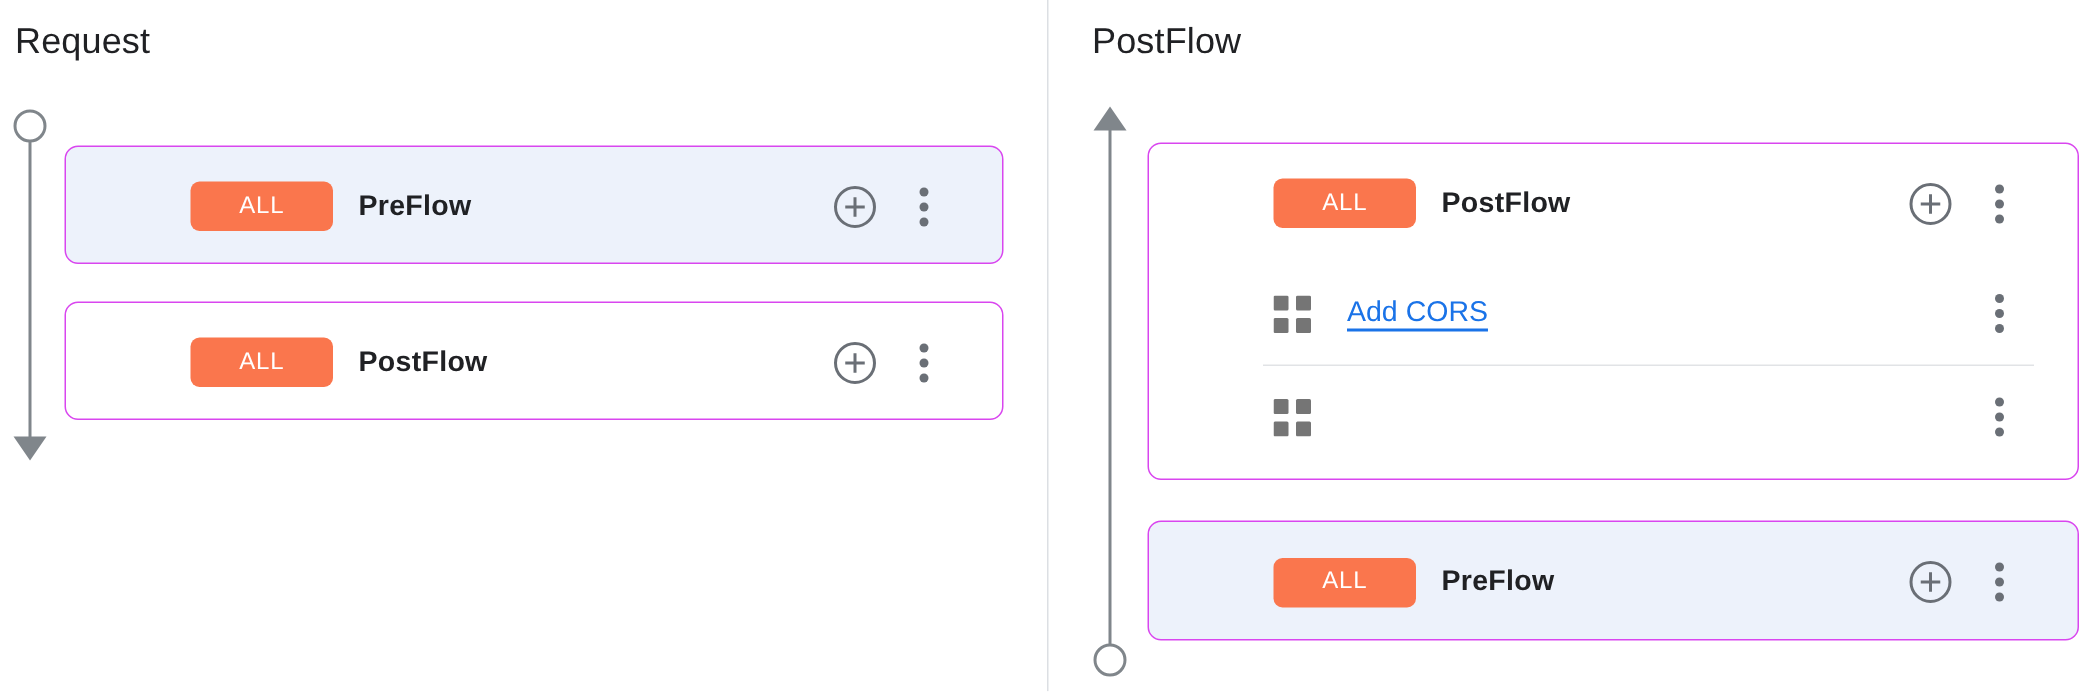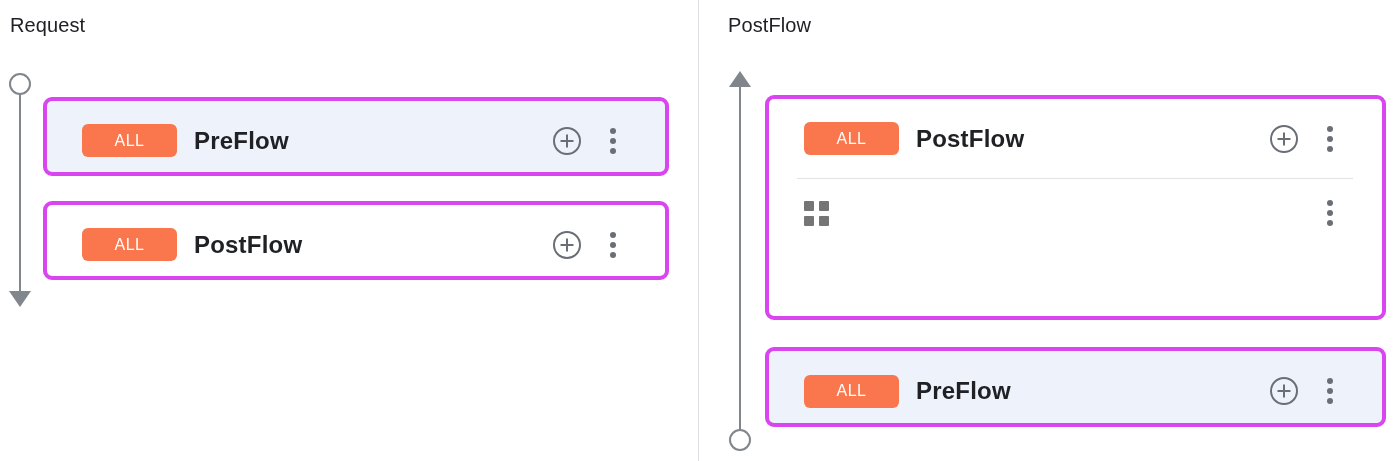--- a/index.html
+++ b/index.html
@@ -17,36 +17,37 @@
   }
   .panel-divider {
     position: absolute;
     left: 698px; top: 0;
     width: 1px; height: 461px;
     background: #dcdfe3;
   }
   .panel-title {
     position: absolute;
     top: 14px;
-    font-size: 20px;
+    font-size: 24px;
     font-weight: 400;
     color: #202124;
     letter-spacing: 0.1px;
   }
   .title-request { left: 10px; }
   .title-response { left: 728px; }
 
   .timeline { position: absolute; }
 
   
   .flow-card {
     position: absolute;
-    border: 4px solid #d946ef;
+    border: 1px solid #d946ef;
     border-radius: 9px;
     background: #ffffff;
+    padding-left: 48px;
   }
   .flow-card.highlighted { background: #edf2fb; }
 
   .flow-header {
     display: flex;
     align-items: center;
     height: 79px;
   }
   .badge {
     margin-left: 35px;
@@ -56,21 +57,21 @@
     background: #fa764d;
     color: #ffffff;
     font-size: 16px;
     letter-spacing: 0.5px;
     display: flex;
     align-items: center;
     justify-content: center;
   }
   .flow-label {
     margin-left: 17px;
-    font-size: 24px;
+    font-size: 19px;
     font-weight: 700;
     color: #202124;
     letter-spacing: 0.2px;
   }
   .icon-group {
     margin-left: auto;
     margin-right: 47px;
     display: flex;
     align-items: center;
     gap: 26px;
@@ -184,30 +185,46 @@
           <line x1="8.5" y1="15" x2="21.5" y2="15" stroke="#6a6f76" stroke-width="2"></line>
         </svg>
         <div class="kebab">
           <span></span>
             <span></span>
             <span></span>
         </div>
       </div>
     </div>
 
-
-    <div class="row-divider"></div>
-
     <div class="policy-row">
       <svg class="policy-grid-icon" viewBox="0 0 25 25">
         <rect x="0" y="0" width="10" height="10" rx="1" fill="#757575"></rect>
         <rect x="15" y="0" width="10" height="10" rx="1" fill="#757575"></rect>
         <rect x="0" y="15" width="10" height="10" rx="1" fill="#757575"></rect>
         <rect x="15" y="15" width="10" height="10" rx="1" fill="#757575"></rect>
       </svg>
+      <a class="policy-link">Add CORS</a>
+      <div class="icon-group">
+        <div class="kebab">
+          <span></span>
+            <span></span>
+            <span></span>
+        </div>
+      </div>
+    </div>
+
+    <div class="row-divider"></div>
+
+    <div class="policy-row">
+      <svg class="policy-grid-icon" viewBox="0 0 25 25">
+        <rect x="0" y="0" width="10" height="10" rx="1" fill="#757575"></rect>
+        <rect x="15" y="0" width="10" height="10" rx="1" fill="#757575"></rect>
+        <rect x="0" y="15" width="10" height="10" rx="1" fill="#757575"></rect>
+        <rect x="15" y="15" width="10" height="10" rx="1" fill="#757575"></rect>
+      </svg>
       <div class="icon-group">
         <div class="kebab">
           <span></span>
             <span></span>
             <span></span>
         </div>
       </div>
     </div>
   </div>
 

